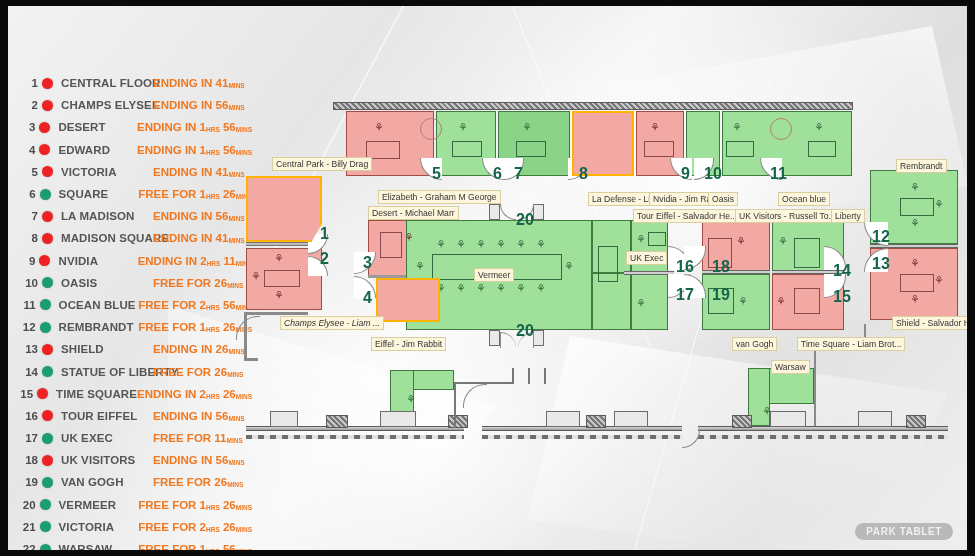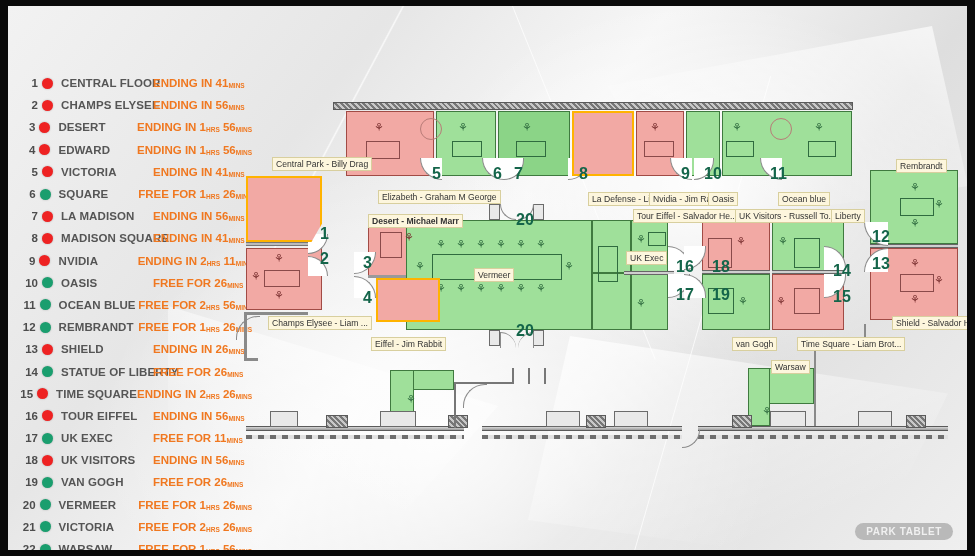--- a/index.html
+++ b/index.html
@@ -424,23 +424,23 @@
         <div class="num" style="left: 864px; top: 249px;">13</div>
         <div class="num" style="left: 825px; top: 256px;">14</div>
         <div class="num" style="left: 825px; top: 282px;">15</div>
         <div class="num" style="left: 668px; top: 252px;">16</div>
         <div class="num" style="left: 668px; top: 280px;">17</div>
         <div class="num" style="left: 704px; top: 252px;">18</div>
         <div class="num" style="left: 704px; top: 280px;">19</div>
         <div class="num" style="left: 508px; top: 205px;">20</div>
         <div class="num" style="left: 508px; top: 316px;">20</div>
         <div class="lbl" style="left: 264px; top: 151px;">Central Park - Billy Drag</div>
-        <div class="lbl" style="left: 260px; top: 310px;">Champs Elysee - Liam ...</div>
+        <div class="lbl" style="left: 272px; top: 310px; font-style: italic;">Champs Elysee - Liam ...</div>
         <div class="lbl" style="left: 370px; top: 184px;">Elizabeth - Graham M George</div>
-        <div class="lbl" style="left: 360px; top: 208px; font-weight: bold;">Desert - Michael Marr</div>
+        <div class="lbl" style="left: 360px; top: 200px;">Desert - Michael Marr</div>
         <div class="lbl" style="left: 363px; top: 331px;">Eiffel - Jim Rabbit</div>
         <div class="lbl" style="left: 580px; top: 186px;">La Defense - Lia</div>
         <div class="lbl" style="left: 641px; top: 186px;">Nvidia - Jim Rabbi</div>
         <div class="lbl" style="left: 700px; top: 186px;">Oasis</div>
         <div class="lbl" style="left: 770px; top: 186px;">Ocean blue</div>
         <div class="lbl" style="left: 625px; top: 203px;">Tour Eiffel - Salvador He...</div>
         <div class="lbl" style="left: 727px; top: 203px;">UK Visitors - Russell To...</div>
         <div class="lbl" style="left: 823px; top: 203px;">Liberty</div>
         <div class="lbl" style="left: 888px; top: 153px;">Rembrandt</div>
         <div class="lbl" style="left: 884px; top: 310px;">Shield - Salvador Heal</div>

